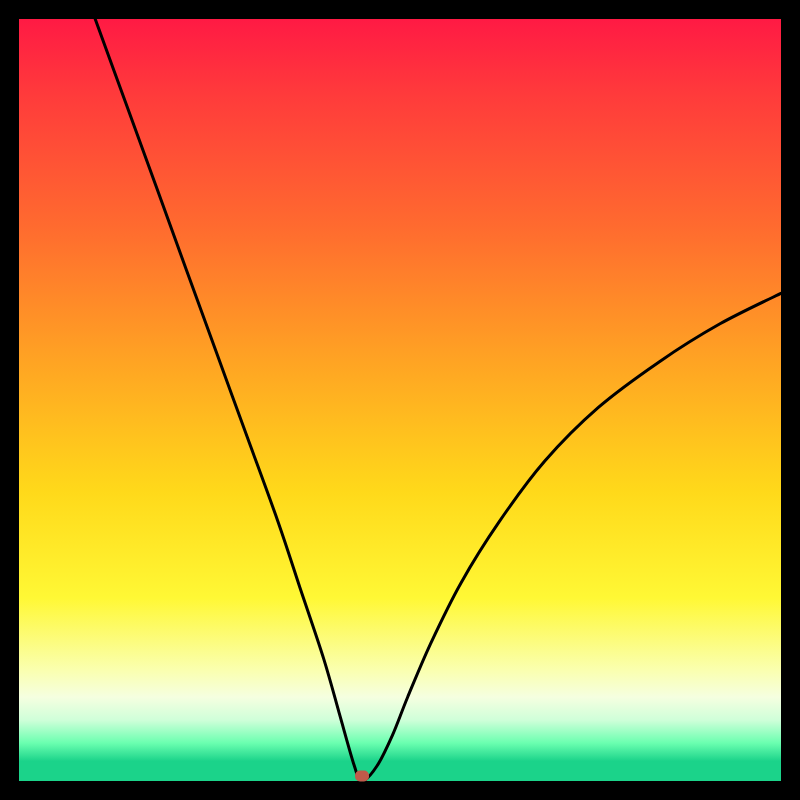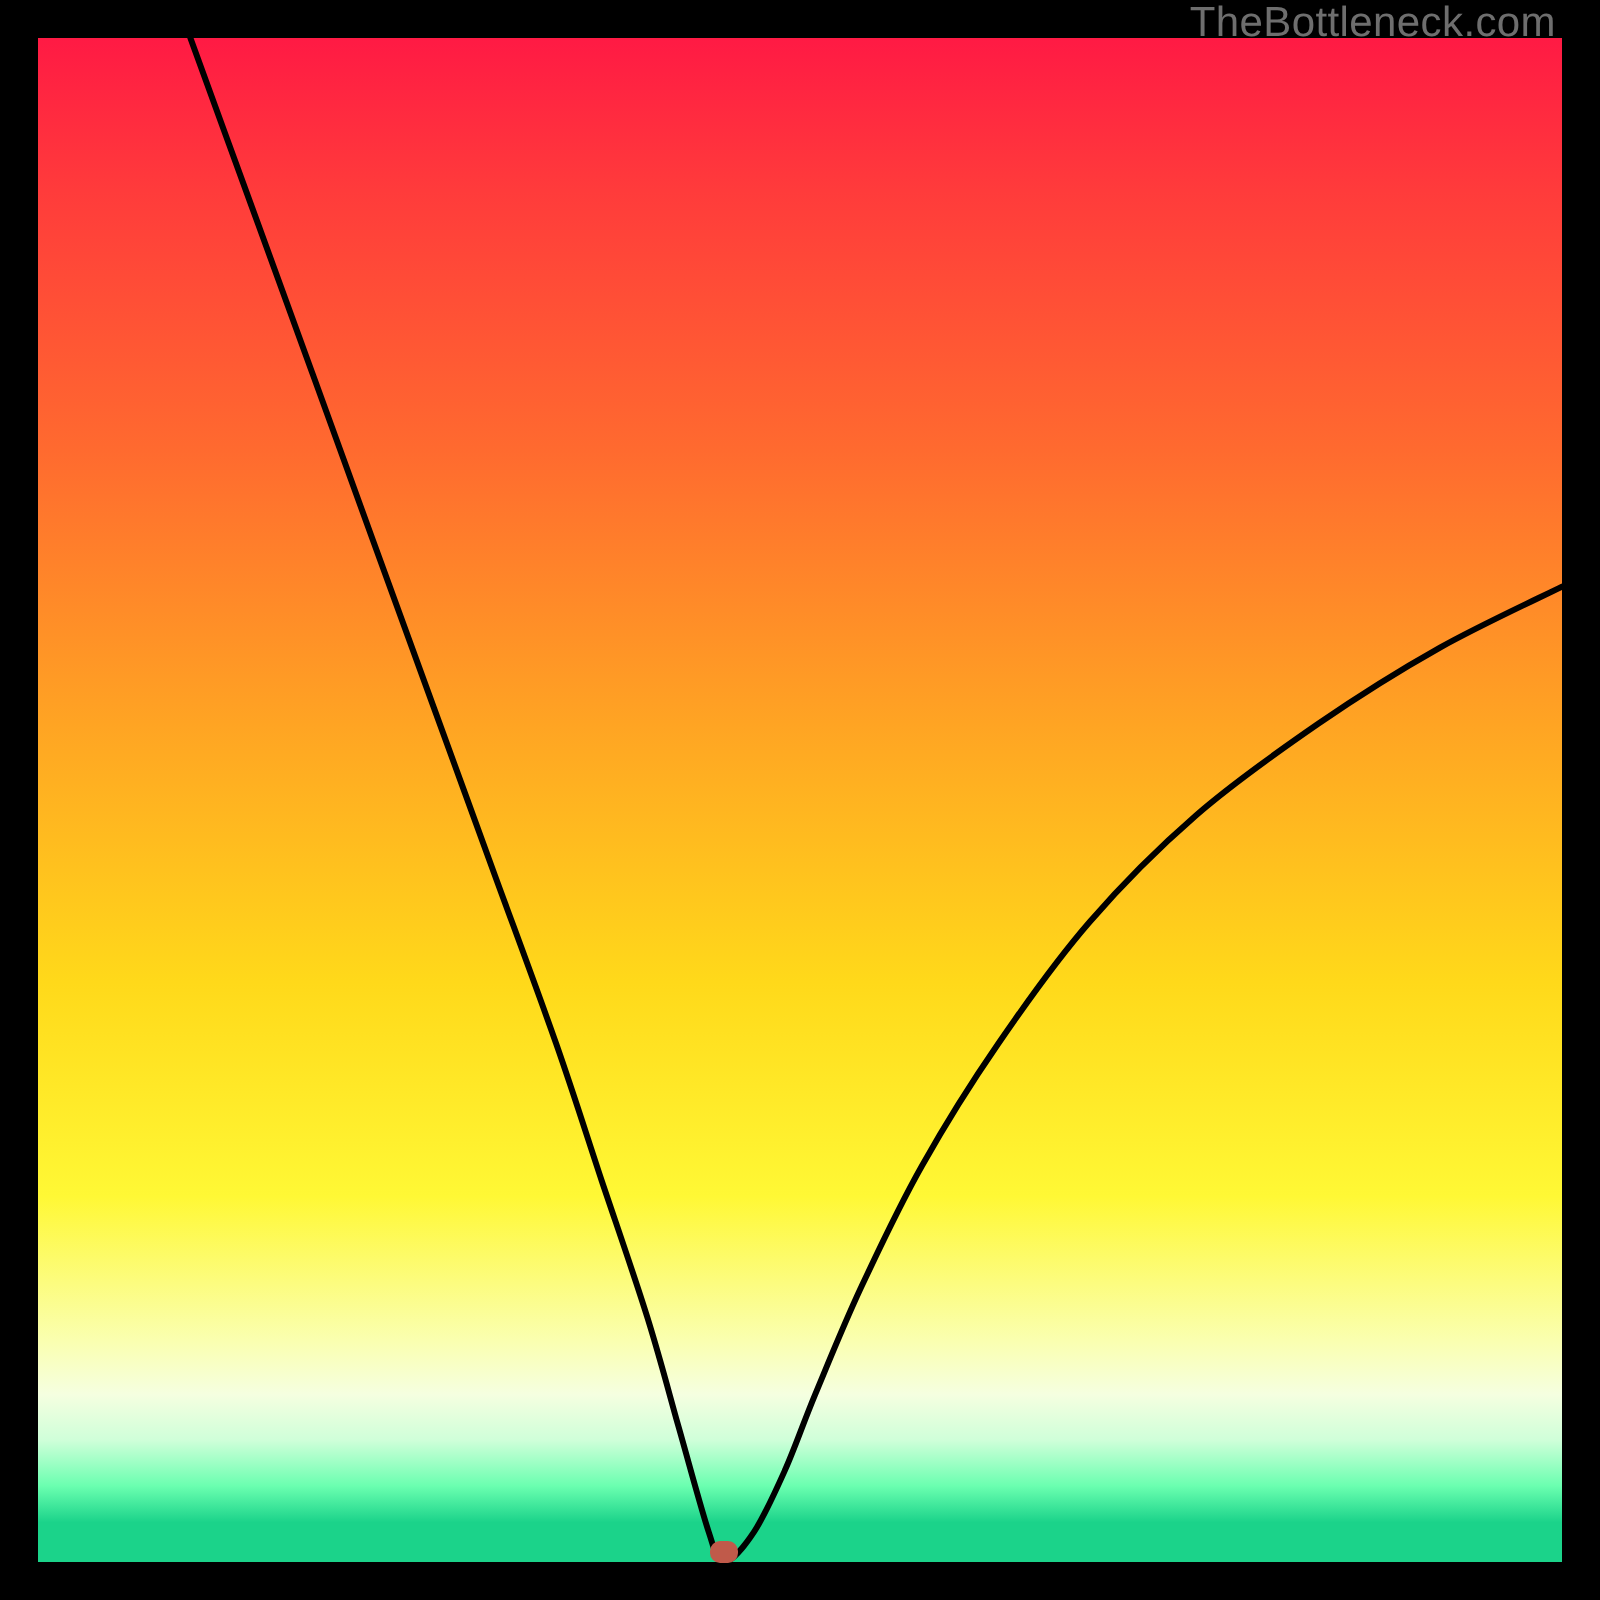--- a/index.html
+++ b/index.html
@@ -62,20 +62,19 @@
     font-size: 21px;
     font-weight: 500;
     letter-spacing: 0.2px;
     user-select: none;
   }
 </style>
 </head>
 <body>
 
 <div class="frame">
-  <div class="watermark">TheBottleneck.com</div>
   <div class="plot">
     <svg class="curve" viewBox="0 0 762 762" preserveAspectRatio="none">
       <path id="curve-path" d="M 76.2 0.0 C 81.3 14.0, 96.5 55.9, 106.7 83.8 C 116.8 111.8, 127.0 139.7, 137.2 167.6 C 147.3 195.6, 157.5 223.5, 167.6 251.5 C 177.8 279.4, 188.0 307.3, 198.1 335.3 C 208.3 363.2, 218.4 391.2, 228.6 419.1 C 238.8 447.0, 250.2 477.5, 259.1 502.9 C 268.0 528.3, 274.3 548.6, 281.9 571.5 C 289.6 594.4, 298.5 619.8, 304.8 640.1 C 311.1 660.4, 315.0 675.6, 320.0 693.4 C 325.1 711.2, 331.5 735.3, 335.3 746.8 C 339.1 758.2, 339.1 762.0, 342.9 762.0 C 346.7 762.0, 353.1 754.4, 358.1 746.8 C 363.2 739.1, 368.3 727.7, 373.4 716.3 C 378.5 704.9, 382.3 693.4, 388.6 678.2 C 395.0 662.9, 402.6 643.9, 411.5 624.8 C 420.4 605.8, 430.5 584.2, 442.0 563.9 C 453.4 543.6, 466.1 523.2, 480.1 502.9 C 494.0 482.6, 509.3 461.0, 525.8 442.0 C 542.3 422.9, 560.1 405.1, 579.1 388.6 C 598.2 372.1, 619.8 356.9, 640.1 342.9 C 660.4 328.9, 680.7 316.2, 701.0 304.8 C 721.4 293.4, 751.8 279.4, 762.0 274.3" fill="none" stroke="#000" stroke-width="3" stroke-linejoin="round" stroke-linecap="round"></path>
     </svg>
     <div id="marker" class="marker" style="left: 342.9px; top: 757.428px;"></div>
   </div>
 </div>
 
 </body></html>

